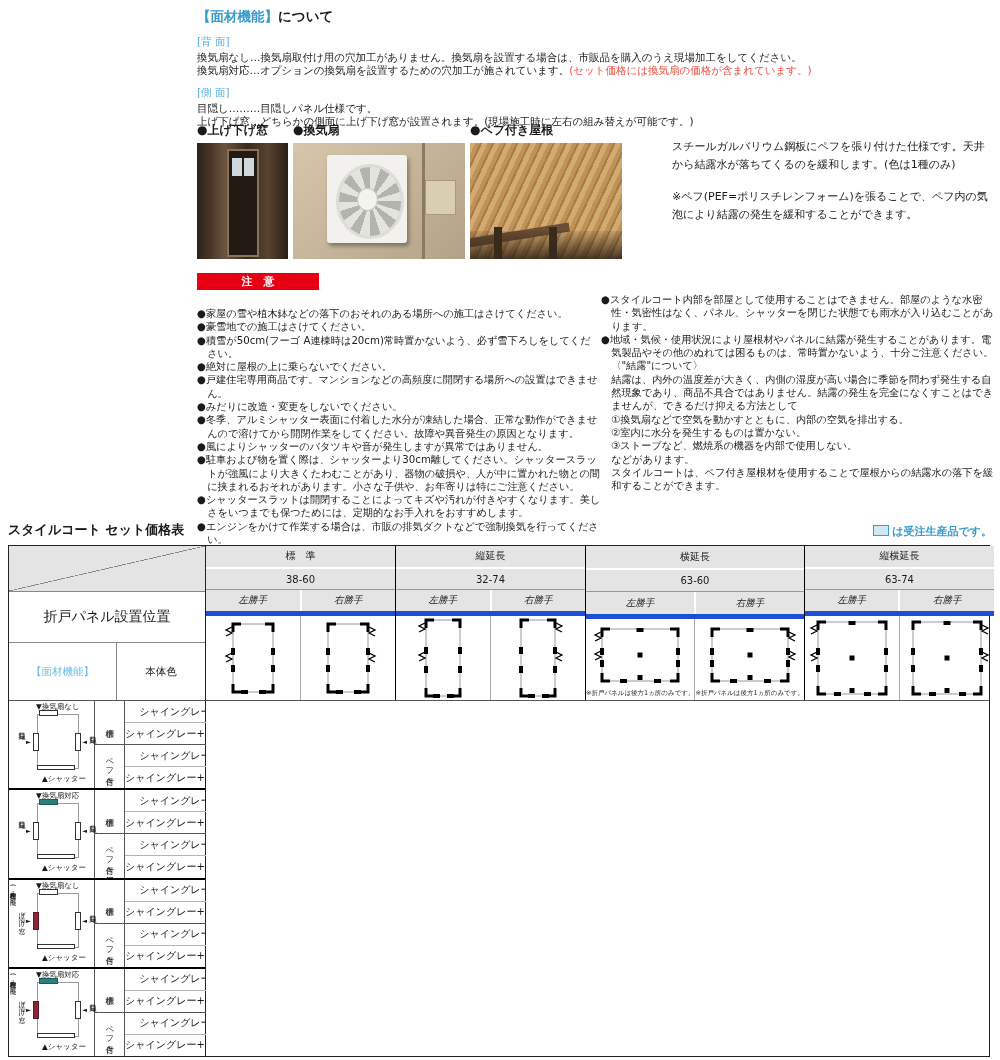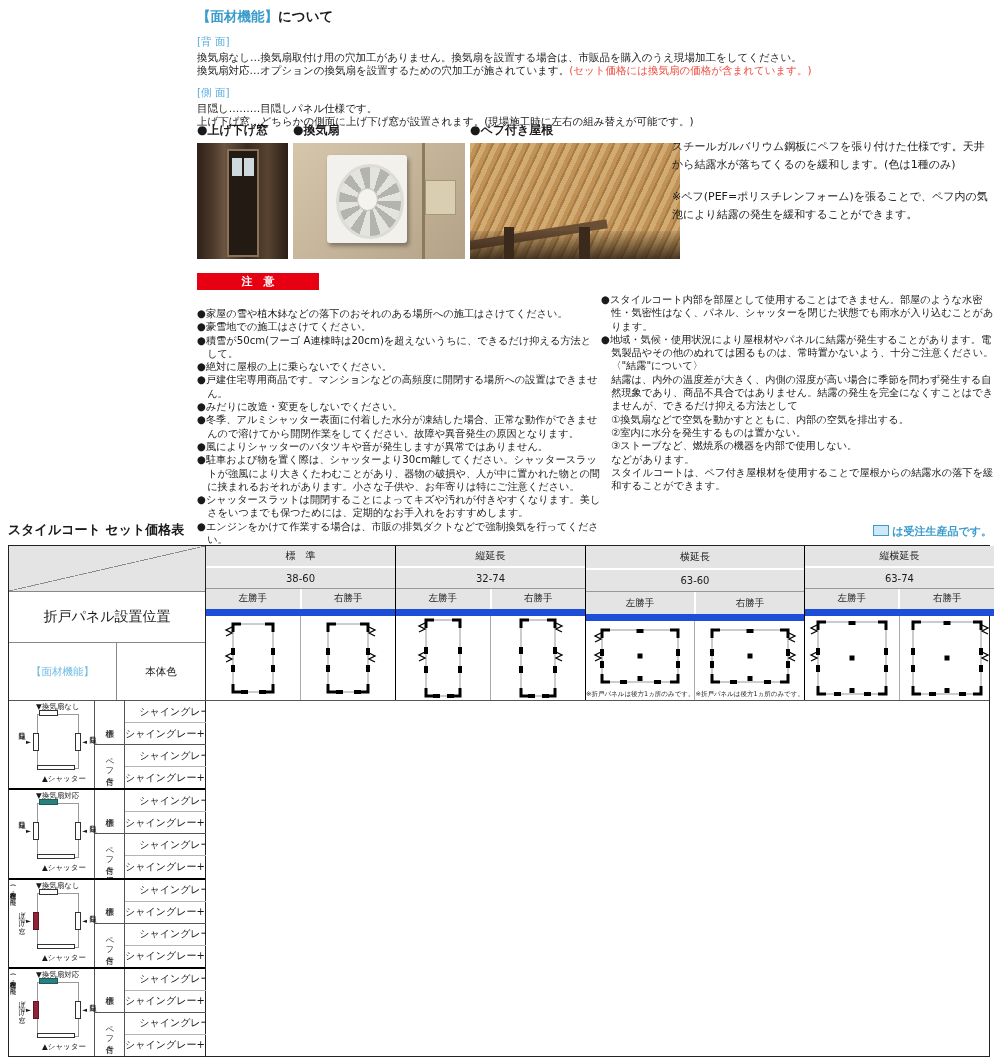--- a/index.html
+++ b/index.html
@@ -10,21 +10,21 @@
   .s1 h1{margin:0;font-size:13.5px;font-weight:bold;}
   .blue{color:#3b9ccc;}
   .lblue{color:#58aedd;}
   .red{color:#ef4b3e;margin-top:36px;}
   .slabel{font-size:10.5px;margin:9px 0 2px 0;}
   .tline{font-size:10.5px;line-height:13px;}
   
   .photo-block{position:absolute;top:122px;}
   .pb1{left:197px;width:91px;}
   .pb2{left:293px;width:172px;}
-  .pb3{left:470px;width:210px;}
+  .pb3{left:470px;width:152px;}
   .photo-label{font-size:12px;font-weight:bold;white-space:nowrap;}
   .photo{margin-top:4px;height:116px;position:relative;overflow:hidden;}
   .photo1{background:linear-gradient(90deg,#2e211a 0%,#4a3729 16%,#6b5440 30%,#3a2b20 55%,#57432f 78%,#2a1e16 100%);}
   .p1-door{position:absolute;left:33%;top:5%;width:31%;height:90%;border:2px solid #8a7258;background:#241a14;}
   .p1-pane{position:absolute;background:#cfd8dc;width:34%;height:17%;top:7%;}
   .p1-pane.a{left:12%;} .p1-pane.b{left:54%;}
   .photo2{background:linear-gradient(135deg,#d6c6ab,#b3a287);}
   .p2-cord{position:absolute;right:23%;top:0;width:3px;height:100%;background:#8a7a5e;}
   .p2-fan{position:absolute;left:20%;top:10%;width:46%;height:76%;background:#f2f1ed;border-radius:3px;box-shadow:2px 3px 4px rgba(0,0,0,.35);}
   .p2-circle{position:absolute;left:11%;top:11%;width:78%;height:78%;border-radius:50%;
@@ -58,21 +58,21 @@
   .th-bottom{flex:1;display:flex;}
   .th-menzai{width:107px;border-right:1px solid #888;display:flex;align-items:center;justify-content:center;font-size:10.5px;color:#6fbce4;}
   .th-color{flex:1;display:flex;align-items:center;justify-content:center;font-size:10.5px;}
   .tbl-cols{flex:1;display:flex;}
   .tcol{flex:1;display:flex;flex-direction:column;}
   .tcol + .tcol{border-left:1.5px solid #000;}
   .tc-name{height:22px;background:#e4e4e4;display:flex;align-items:center;justify-content:center;
            font-size:10px;border-bottom:2px solid #fff;}
   .tc-size{height:21px;background:#e4e4e4;display:flex;align-items:center;justify-content:center;
            font-size:10px;border-bottom:1px solid #999;}
-  .tc-hands{height:22px;display:flex;border-bottom:7px solid #1d4ed8;}
+  .tc-hands{height:22px;display:flex;border-bottom:5px solid #1d4ed8;font-style:italic;}
   .tc-hand{flex:1;background:#e4e4e4;display:flex;align-items:center;justify-content:center;font-size:9.5px;}
   .tc-hand + .tc-hand{border-left:2px solid #fff;}
   .tc-diags{flex:1;display:flex;}
   .tc-diag{flex:1;display:flex;flex-direction:column;align-items:center;justify-content:center;overflow:hidden;}
   .tc-diag + .tc-diag{border-left:1px solid #aaa;}
   .tc-note{font-size:6.5px;color:#222;white-space:nowrap;margin-top:1px;}
   .tbl-body{display:flex;height:355px;}
   .tb-left{width:197px;flex:none;border-right:1.5px solid #222;display:flex;flex-direction:column;box-sizing:border-box;}
   .tb-right{flex:1;background:#fff;}
   .bgroup{flex:1;display:flex;border-bottom:2px solid #000;box-sizing:border-box;}
@@ -149,21 +149,21 @@
   </div>
   <div class="pef-text">
     <div class="p1">スチールガルバリウム鋼板にペフを張り付けた仕様です。天井から結露水が落ちてくるのを緩和します。(色は1種のみ)</div>
     <div class="p2">※ペフ(PEF=ポリスチレンフォーム)を張ることで、ペフ内の気泡により結露の発生を緩和することができます。</div>
   </div>
 
   <div class="caution-title">注　意</div>
   <div class="cl" id="caution-left">
       <div class="c-item">●家屋の雪や植木鉢などの落下のおそれのある場所への施工はさけてください。</div>
       <div class="c-item">●豪雪地での施工はさけてください。</div>
-      <div class="c-item">●積雪が50cm(フーゴ A連棟時は20cm)を超えないうちに、できるだけ抑える方法として。</div>
+      <div class="c-item">●積雪が50cm(フーゴ A連棟時は20cm)常時置かないよう、必ず雪下ろしをしてください。</div>
       <div class="c-item">●絶対に屋根の上に乗らないでください。</div>
       <div class="c-item">●戸建住宅専用商品です。マンションなどの高頻度に開閉する場所への設置はできません。</div>
       <div class="c-item">●みだりに改造・変更をしないでください。</div>
       <div class="c-item">●冬季、アルミシャッター表面に付着した水分が凍結した場合、正常な動作ができませんので溶けてから開閉作業をしてください。故障や異音発生の原因となります。</div>
       <div class="c-item">●風によりシャッターのバタツキや音が発生しますが異常ではありません。</div>
       <div class="c-item">●駐車および物を置く際は、シャッターより30cm離してください。シャッタースラットが強風により大きくたわむことがあり、器物の破損や、人が中に置かれた物との間に挟まれるおそれがあります。小さな子供や、お年寄りは特にご注意ください。</div>
       <div class="c-item">●シャッタースラットは開閉することによってキズや汚れが付きやすくなります。美しさをいつまでも保つためには、定期的なお手入れをおすすめします。</div>
       <div class="c-item">●エンジンをかけて作業する場合は、市販の排気ダクトなどで強制換気を行ってください。</div>
     </div>
   <div class="cr" id="caution-right">

